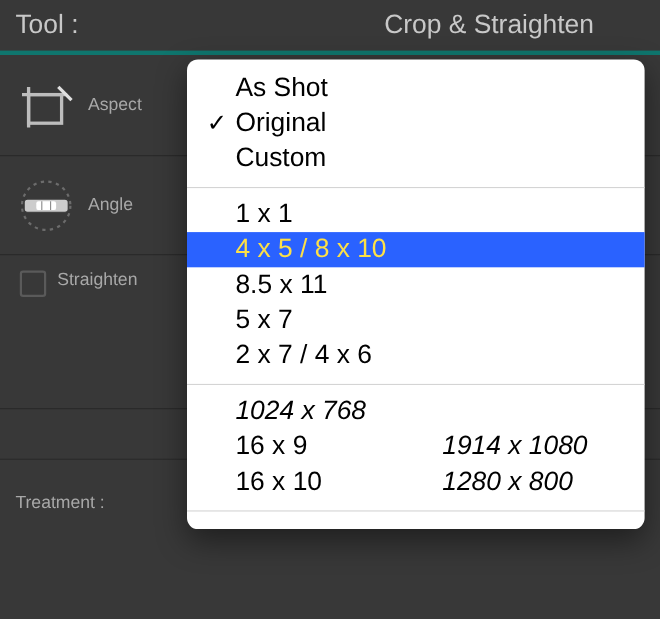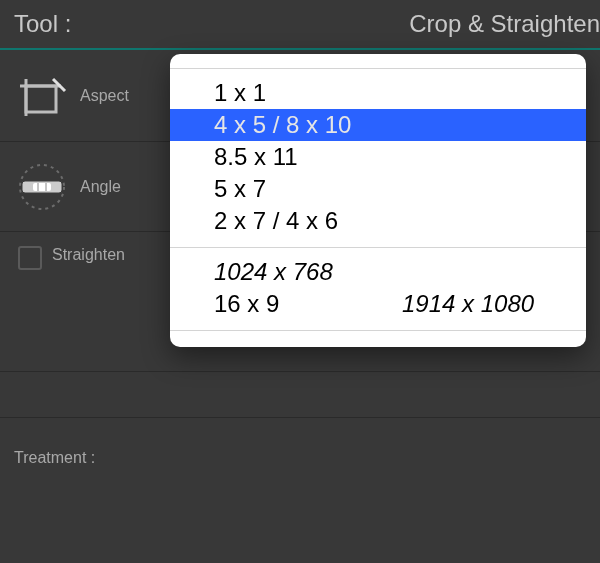--- a/index.html
+++ b/index.html
@@ -16,21 +16,22 @@
     .row {
       display: flex;
       align-items: center;
       border-bottom: 1px solid #2a2a2a;
       padding-left: 14px;
       color: #a8a8a8;
     }
     .header-row {
       height: 50px;
       justify-content: space-between;
-      border-bottom: 2px solid #0f766e;
+      padding-right: 60px;
+      border-bottom: 4px solid #0f766e;
       font-size: 24px;
     }
     .header-label { color: #c8c8c8; }
     .header-value { color: #c8c8c8; font-weight: 500; }
     .tool-row { height: 92px; }
     .tool-row-2 { height: 90px; }
     .constrain-row { height: 140px; }
     .treatment-row { height: 80px; border-bottom: none; }
 
     .row-label {
@@ -83,21 +84,21 @@
       display: flex;
       align-items: center;
       height: 32px;
       padding-left: 18px;
       padding-right: 18px;
       cursor: default;
       line-height: 32px;
     }
     .menu-item.selected {
       background: #2a62ff;
-      color: #e5e5e5;
+      color: #fde047;
     }
     .check {
       width: 26px;
       display: inline-block;
       text-align: left;
       font-size: 22px;
     }
     .menu-item .label-a {
       flex: 0 0 auto;
     }
@@ -142,20 +143,34 @@
   <span class="row-label">Straighten</span>
 </div>
 
 <div style="height:46px; border-bottom:1px solid #2a2a2a;"></div>
 
 <div class="row treatment-row">
   <span class="row-label" style="margin-left:0;">Treatment :</span>
 </div>
 
 <div class="dropdown">
+  <div class="dropdown-group">
+    <div class="menu-item">
+      <span class="check"></span>
+      <span class="label-a">As Shot</span>
+    </div>
+    <div class="menu-item">
+      <span class="check">✓</span>
+      <span class="label-a">Original</span>
+    </div>
+    <div class="menu-item">
+      <span class="check"></span>
+      <span class="label-a">Custom</span>
+    </div>
+  </div>
   <hr>
   <div class="dropdown-group">
     <div class="menu-item">
       <span class="check"></span>
       <span class="label-a">1 x 1</span>
     </div>
     <div class="menu-item selected">
       <span class="check"></span>
       <span class="label-a">4 x 5  /  8 x 10</span>
     </div>
@@ -176,15 +191,20 @@
   <div class="dropdown-group">
     <div class="menu-item two-col">
       <span class="check"></span>
       <span class="label-b">1024 x 768</span>
     </div>
     <div class="menu-item two-col">
       <span class="check"></span>
       <span class="label-a">16 x 9</span>
       <span class="label-b">1914 x 1080</span>
     </div>
+    <div class="menu-item two-col">
+      <span class="check"></span>
+      <span class="label-a">16 x 10</span>
+      <span class="label-b">1280 x 800</span>
+    </div>
   </div>
   <hr>
 </div>
 
 </body></html>

